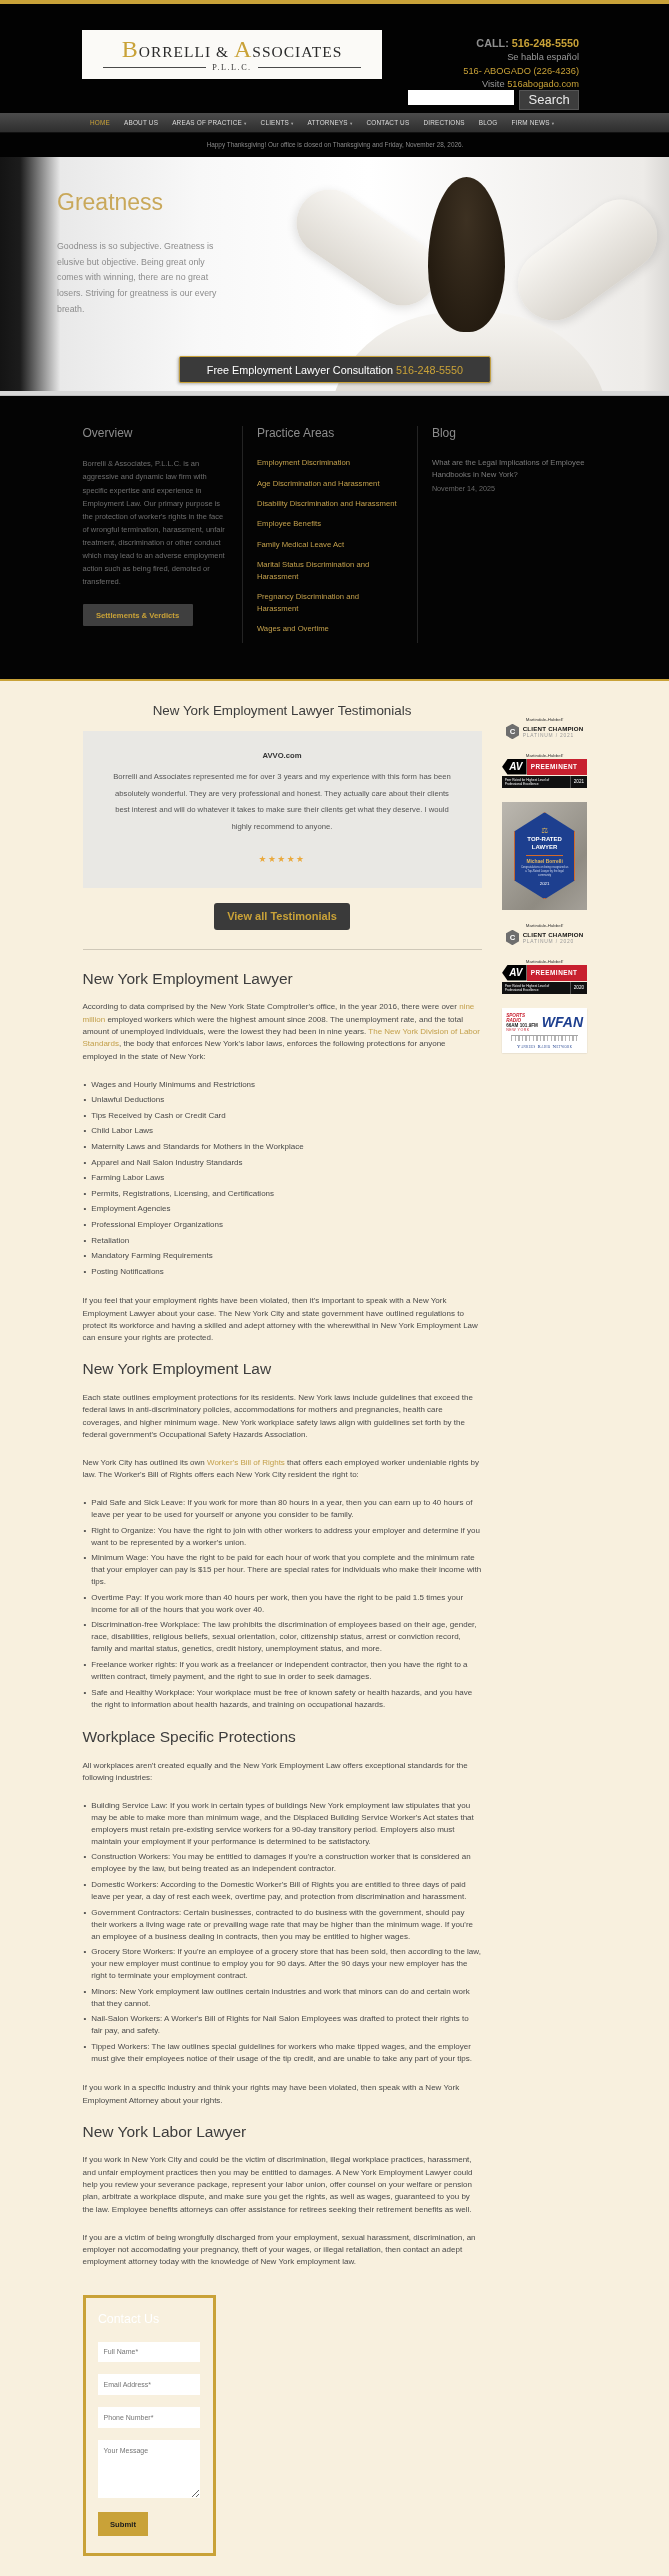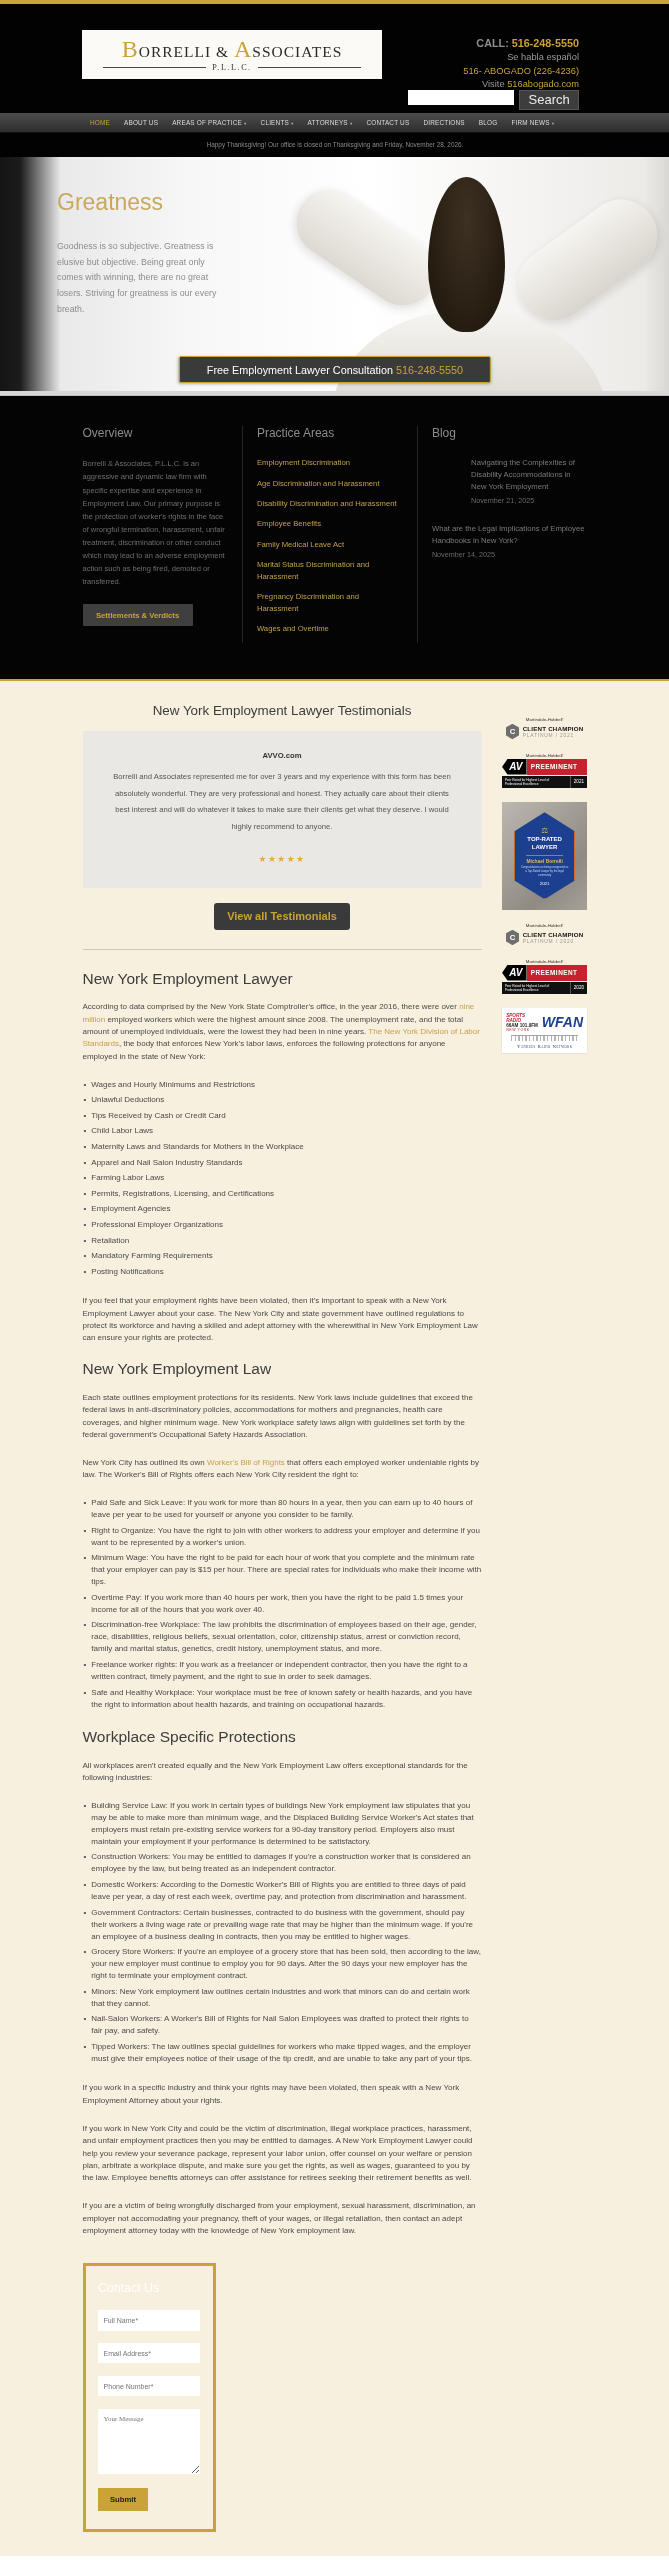--- a/index.html
+++ b/index.html
@@ -112,21 +112,21 @@
   .wfan-freq { color:#222; font-weight:bold; font-size:4.6px; }
   .wfan-ny { color:#c8202f; font-size:3.6px; letter-spacing:0.5px; }
   .wfan-call { color:#1d3f8f; font-weight:bold; font-style:italic; font-size:14px; line-height:1; }
   .wfan-bridge { height:6.7px; margin:2.6px 5.2px; background:repeating-linear-gradient(90deg,#b5b5b5 0 1.5px,transparent 1.5px 3.6px); border-top:1px solid #a5a5a5; }
   .wfan-network { font-family:"Liberation Serif",serif; color:#1d3f8f; font-size:4.9px; font-variant:small-caps; letter-spacing:0.5px; }
 
   
   .form-box { width:133px; border:3.1px solid #C9A238; padding:14.4px 12.4px 17.5px; margin:26px 0 24px; }
   .form-heading { color:#fff; font-size:12.4px; font-weight:normal; margin-bottom:15.5px; }
   .form-box input, .form-box textarea { width:100%; background:#fff; border:none; padding:6.7px 5.7px; margin-bottom:12.4px; font-size:7px; color:#666; font-family:"Liberation Sans",sans-serif; }
-  .form-box textarea { height:65px; resize:vertical;font-family:Liberation Serif, serif; }
+  .form-box textarea { height:58px; resize:vertical; }
   .submit-btn { background:#C9A238; color:#1d1d1d; font-weight:bold; font-size:7.7px; border:none; padding:7.2px 12px; cursor:pointer; }
 </style>
 </head>
 <body>
 
 <div class="topbar"></div>
 <div class="header">
   <div class="logo-box">
     <div class="logo-line1"><span class="cap">B</span><span>ORRELLI</span><span> &amp; </span><span class="cap">A</span><span>SSOCIATES</span></div>
     <div class="logo-pllc">
@@ -190,27 +190,20 @@
           <a class="pa-link lnk">Disability Discrimination and Harassment</a>
           <a class="pa-link lnk">Employee Benefits</a>
           <a class="pa-link lnk">Family Medical Leave Act</a>
           <a class="pa-link lnk">Marital Status Discrimination and Harassment</a>
           <a class="pa-link lnk">Pregnancy Discrimination and Harassment</a>
           <a class="pa-link lnk">Wages and Overtime</a>
         </div>
     </div>
     <div class="col-blog">
       <h3>Blog</h3>
-      <div class="post">
-        <div class="thumb"></div>
-        <div>
-          <div class="post-title">Navigating the Complexities of Disability Accommodations in New York Employment</div>
-          <div class="post-date">November 21, 2025</div>
-        </div>
-      </div>
       <div class="post">
         <div>
           <div class="post-title">What are the Legal Implications of Employee Handbooks in New York?</div>
           <div class="post-date">November 14, 2025</div>
         </div>
       </div>
     </div>
   </div>
 </div>
 
@@ -268,20 +261,21 @@
           <li class="lnk">Construction Workers: You may be entitled to damages if you're a construction worker that is considered an employee by the law, but being treated as an independent contractor.</li>
           <li class="lnk">Domestic Workers: According to the Domestic Worker's Bill of Rights you are entitled to three days of paid leave per year, a day of rest each week, overtime pay, and protection from discrimination and harassment.</li>
           <li class="lnk">Government Contractors: Certain businesses, contracted to do business with the government, should pay their workers a living wage rate or prevailing wage rate that may be higher than the minimum wage. If you're an employee of a business dealing in contracts, then you may be entitled to higher wages.</li>
           <li class="lnk">Grocery Store Workers: If you're an employee of a grocery store that has been sold, then according to the law, your new employer must continue to employ you for 90 days. After the 90 days your new employer has the right to terminate your employment contract.</li>
           <li class="lnk">Minors: New York employment law outlines certain industries and work that minors can do and certain work that they cannot.</li>
           <li class="lnk">Nail-Salon Workers: A Worker's Bill of Rights for Nail Salon Employees was drafted to protect their rights to fair pay, and safety.</li>
           <li class="lnk">Tipped Workers: The law outlines special guidelines for workers who make tipped wages, and the employer must give their employees notice of their usage of the tip credit, and are unable to take any part of your tips.</li>
         </ul>
       <p class="para">If you work in a specific industry and think your rights may have been violated, then speak with a New York Employment Attorney about your rights.</p>
 
+      <h2>New York Labor Lawyer</h2>
       <p class="para">If you work in New York City and could be the victim of discrimination, illegal workplace practices, harassment, and unfair employment practices then you may be entitled to damages. A New York Employment Lawyer could help you review your severance package, represent your labor union, offer counsel on your welfare or pension plan, arbitrate a workplace dispute, and make sure you get the rights, as well as wages, guaranteed to you by the law. Employee benefits attorneys can offer assistance for retirees seeking their retirement benefits as well.</p>
       <p class="para">If you are a victim of being wrongfully discharged from your employment, sexual harassment, discrimination, an employer not accomodating your pregnancy, theft of your wages, or illegal retaliation, then contact an adept employment attorney today with the knowledge of New York employment law.</p>
 
       <form class="form-box">
         <div class="form-heading">Contact Us</div>
         <input type="text" placeholder="Full Name*" style="">
         <input type="text" placeholder="Email Address*" style="">
         <input type="text" placeholder="Phone Number*" style="">
         <textarea placeholder="Your Message" style=""></textarea>
         <button type="button" class="submit-btn">Submit</button>

